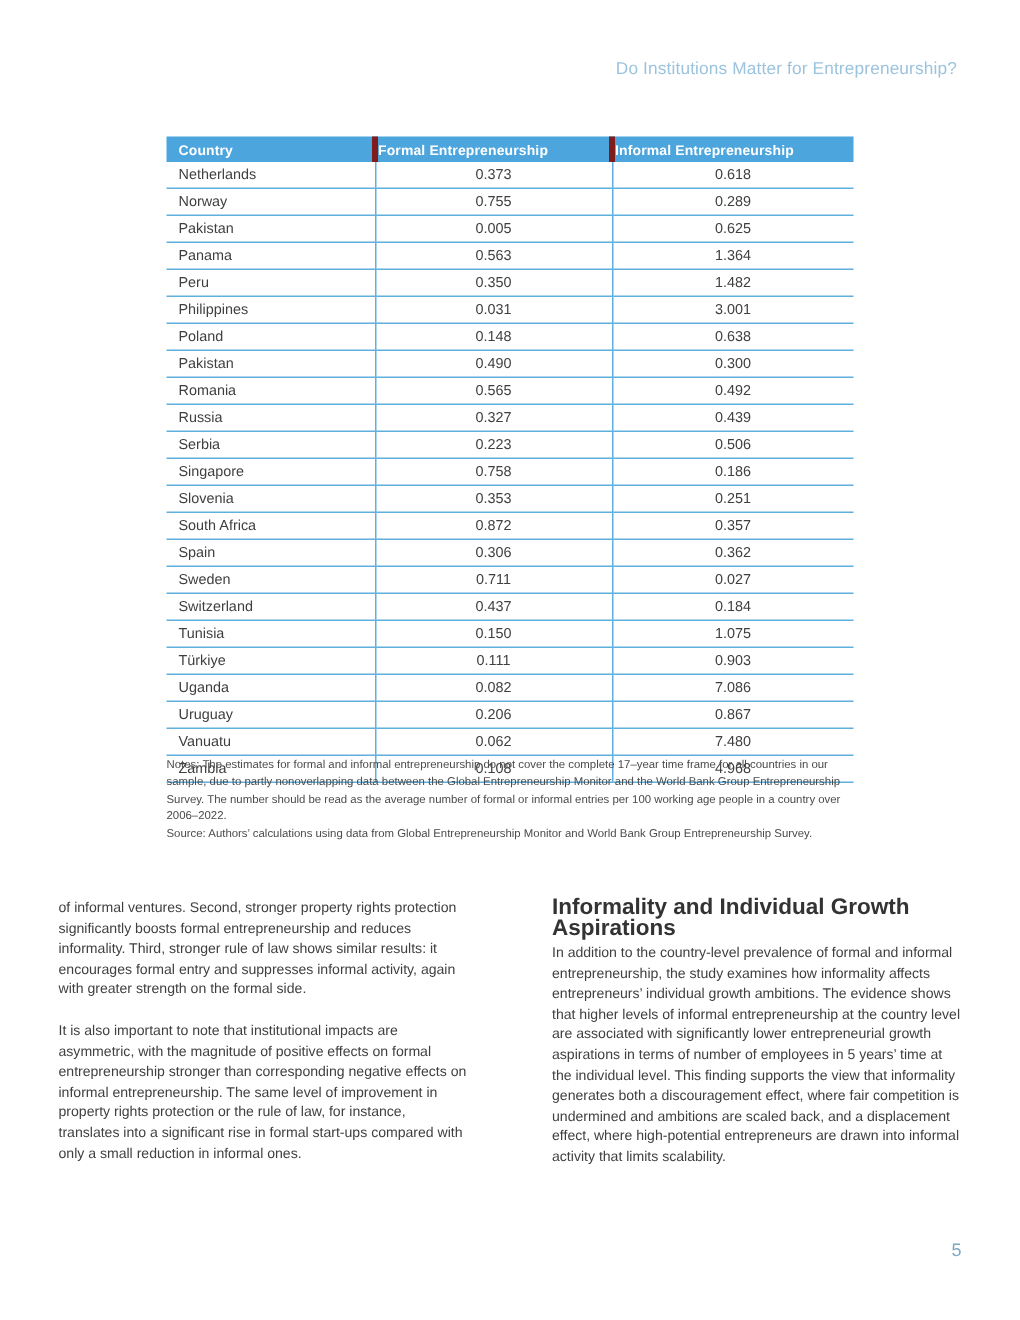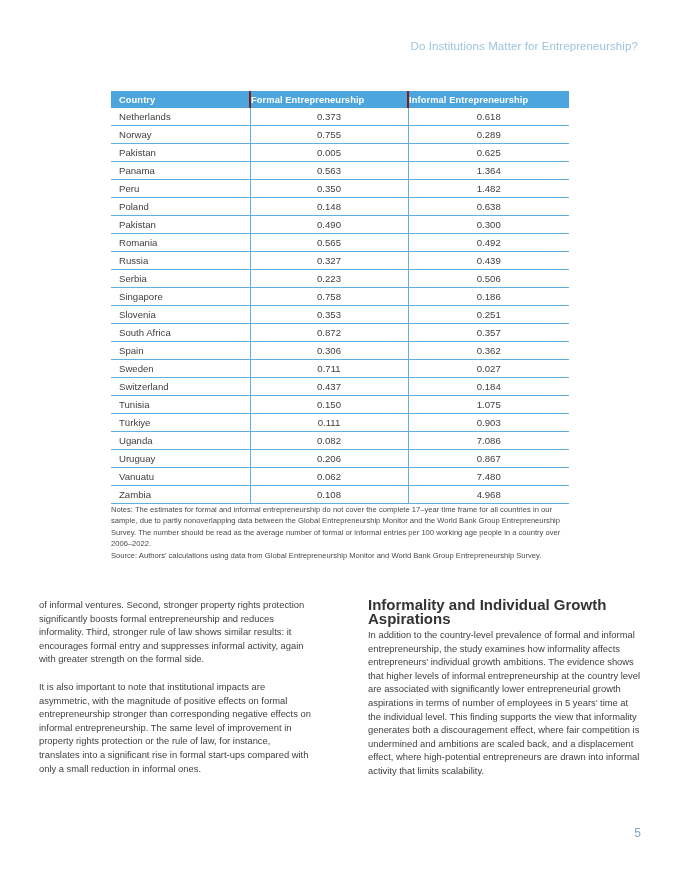--- a/index.html
+++ b/index.html
@@ -51,21 +51,21 @@
 
   table.data-table thead th {
     background: #4ca5dd;
     color: #ffffff;
     font-size: 9.3px;
     font-weight: bold;
     height: 17px;
     padding: 0 0 0 8px;
     text-align: left;
     letter-spacing: 0.1px;
-    border-right: 2px solid #7f1d1d;
+    border-right: 4px solid #7f1d1d;
   }
   table.data-table thead th.num {
     text-align: left;
     padding: 0;
   }
   table.data-table thead th:last-child { border-right: none; }
 
   table.data-table tbody td {
     font-size: 9.6px;
     color: #3f3f3f;
@@ -170,20 +170,25 @@
             <td>Panama</td>
             <td class="num">0.563</td>
             <td class="num">1.364</td>
           </tr>
           <tr>
             <td>Peru</td>
             <td class="num">0.350</td>
             <td class="num">1.482</td>
           </tr>
           <tr>
+            <td>Philippines</td>
+            <td class="num">0.031</td>
+            <td class="num">3.001</td>
+          </tr>
+          <tr>
             <td>Poland</td>
             <td class="num">0.148</td>
             <td class="num">0.638</td>
           </tr>
           <tr>
             <td>Pakistan</td>
             <td class="num">0.490</td>
             <td class="num">0.300</td>
           </tr>
           <tr>

